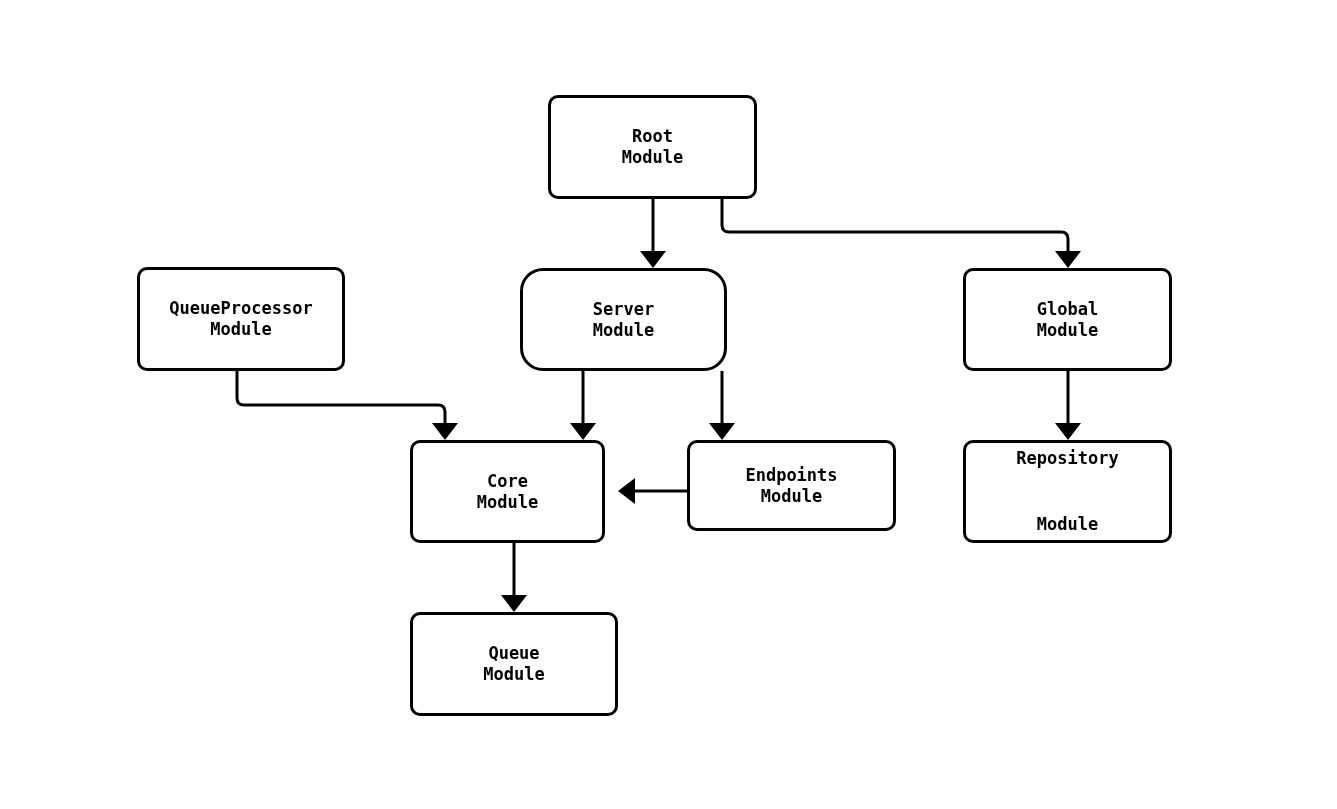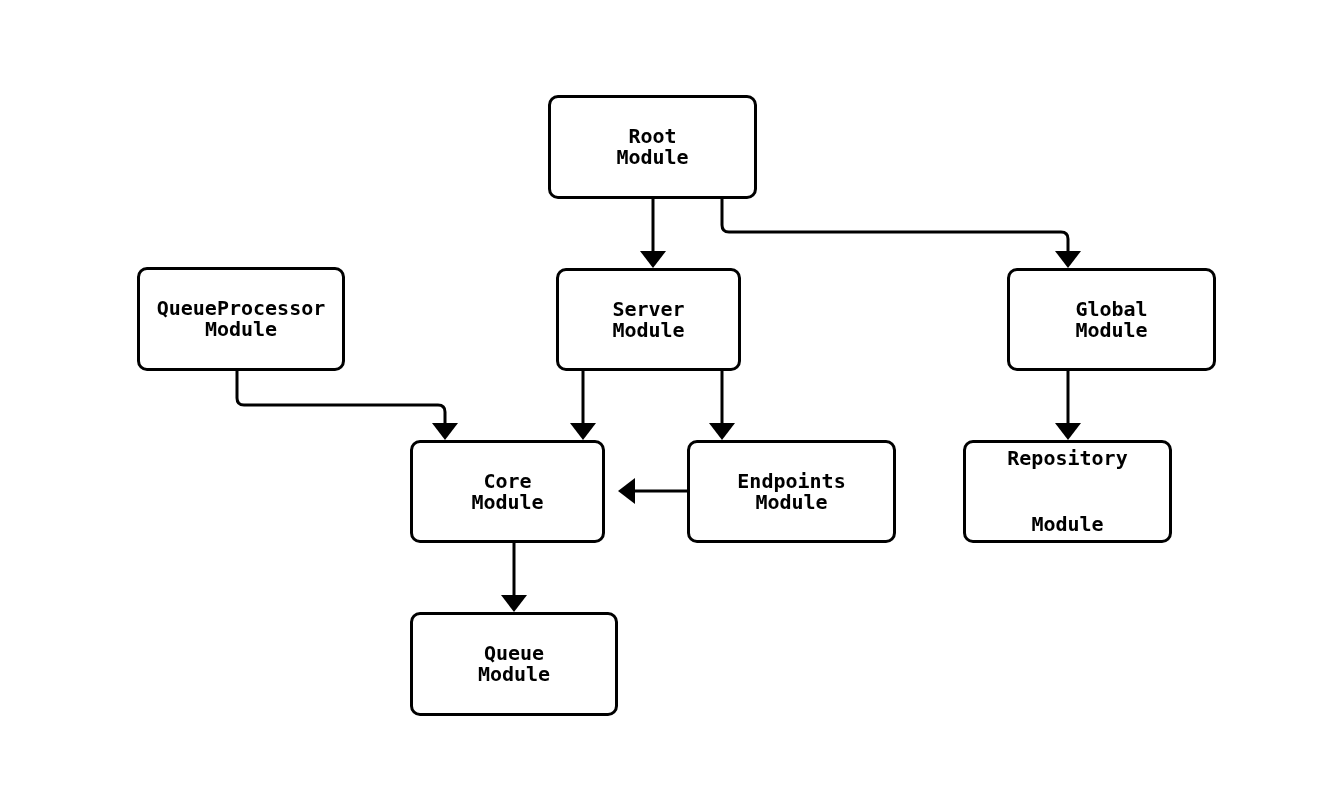--- a/index.html
+++ b/index.html
@@ -32,21 +32,21 @@
     box-sizing: border-box;
     border: 3px solid #000000;
     border-radius: 10px;
     background: #ffffff;
     display: flex;
     flex-direction: column;
     align-items: center;
     justify-content: center;
     text-align: center;
     font-weight: bold;
-    font-size: 20px;
+    font-size: 17px;
     line-height: 21px;
     color: #000000;
   }
 </style>
 </head>
 <body>
 
 <div id="canvas">
   <svg id="edges-layer" viewBox="0 0 1337 809" xmlns="http://www.w3.org/2000/svg">
       <g>
@@ -84,33 +84,33 @@
     </svg>
 
 <div class="node" style="left: 548px; top: 95px; width: 209px; height: 104px;">
       <span>Root</span>
       <span>Module</span>
     </div>
     <div class="node" style="left: 137px; top: 267px; width: 208px; height: 104px;">
       <span>QueueProcessor</span>
       <span>Module</span>
     </div>
-    <div class="node" style="left: 556px; top: 268px; width: 185px; height: 103px;">
+    <div class="node" style="left: 520px; top: 268px; width: 207px; height: 103px; border-radius: 23px;">
       <span>Server</span>
       <span>Module</span>
     </div>
-    <div class="node" style="left: 963px; top: 268px; width: 209px; height: 103px; margin-left: 44px;">
+    <div class="node" style="left: 963px; top: 268px; width: 209px; height: 103px;">
       <span>Global</span>
       <span>Module</span>
     </div>
     <div class="node" style="left: 410px; top: 440px; width: 195px; height: 103px;">
       <span>Core</span>
       <span>Module</span>
     </div>
-    <div class="node" style="left: 687px; top: 440px; width: 209px; height: 103px;">
+    <div class="node" style="left: 687px; top: 440px; width: 209px; height: 91px;">
       <span>Endpoints</span>
       <span>Module</span>
     </div>
     <div class="node" style="left: 963px; top: 440px; width: 209px; height: 103px; gap: 45px;">
       <span>Repository</span>
       <span>Module</span>
     </div>
     <div class="node" style="left: 410px; top: 612px; width: 208px; height: 104px;">
       <span>Queue</span>
       <span>Module</span>

